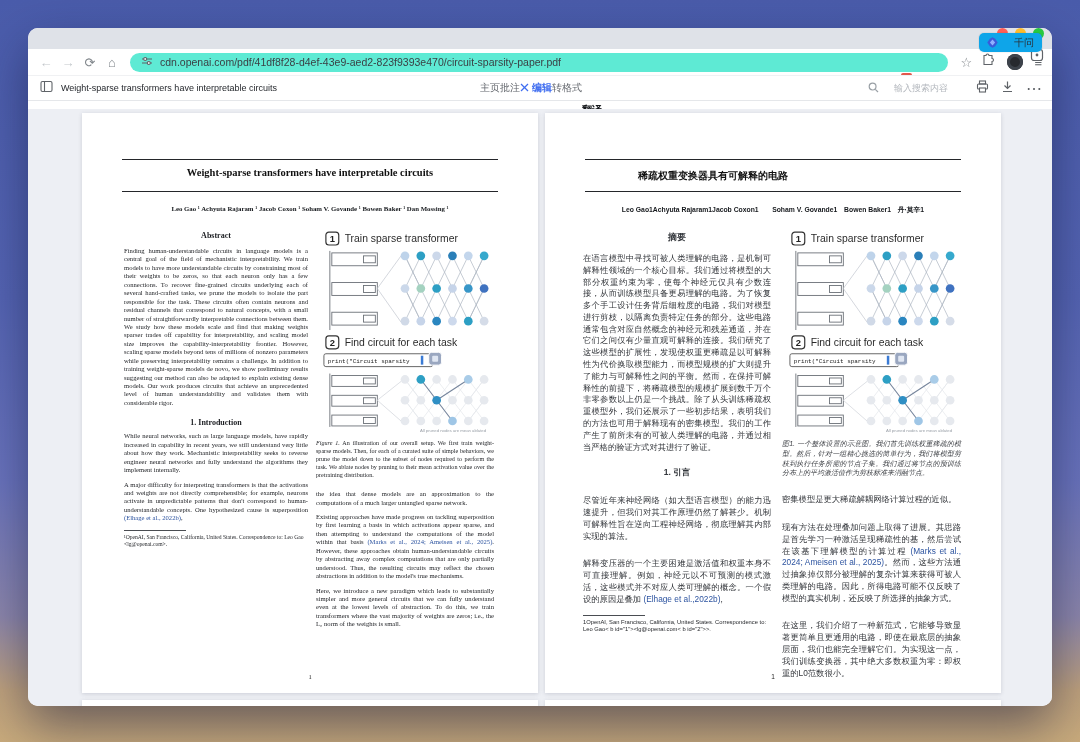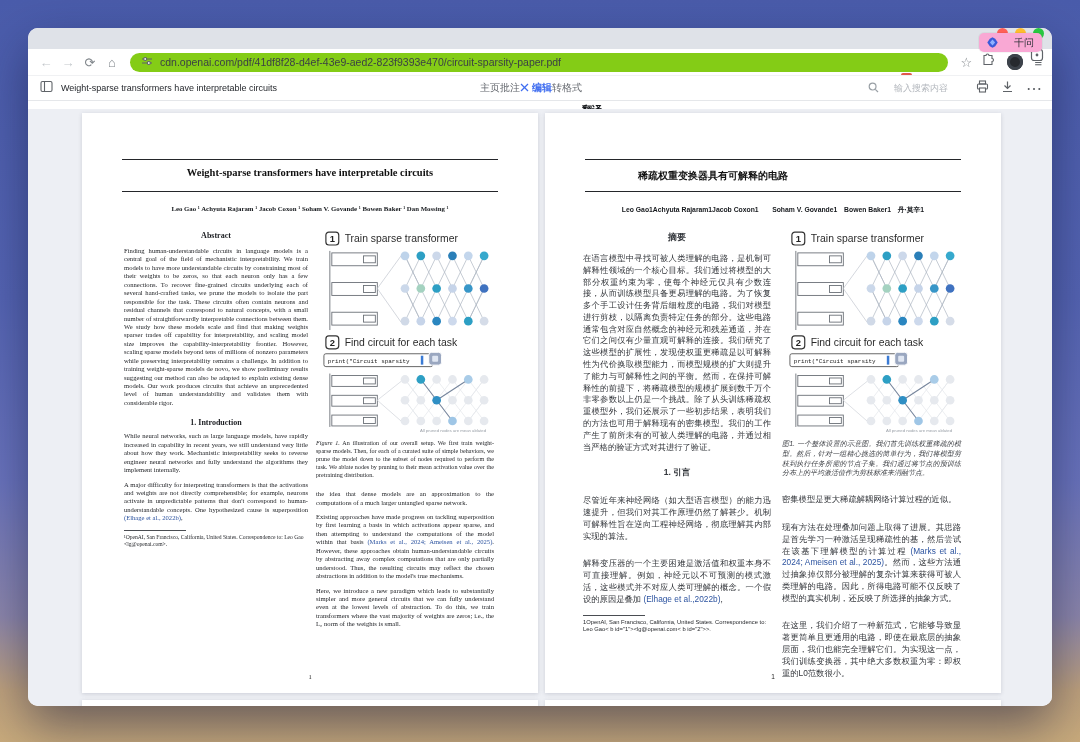--- a/index.html
+++ b/index.html
@@ -14,27 +14,27 @@
   .traffic{display:flex;align-items:center;gap:7px;margin:0 8px 9px 0;}
   .tl{width:11px;height:11px;border-radius:50%;}
   .tl.red{background:#ff5f57}.tl.yellow{background:#febc2e}.tl.green{background:#28c840}
   .tsearch-icon{margin:0 8px 7px 2px;color:#5f6368;}
   .tab{height:24px;width:158px;background:#fff;border-radius:9px 9px 0 0;display:flex;align-items:center;padding:0 7px;box-sizing:border-box;}
   .favicon{width:11px;height:13px;border-radius:2px;background:#e2574c;position:relative;flex:none;}
   .favicon::after{content:"";position:absolute;left:2px;top:3px;width:7px;height:1.5px;background:#fff;box-shadow:0 3px 0 #fff,0 6px 0 #fff;}
   .tab-title{font-size:10px;color:#3c4043;margin-left:6px;white-space:nowrap;overflow:hidden;flex:1;}
   .tab-close{font-size:12px;color:#5f6368;margin-left:4px;line-height:1;}
   .newtab{font-size:16px;color:#5f6368;margin:0 0 5px 12px;line-height:1;}
-  .qianwen{position:absolute;right:10px;top:5px;height:19px;border-radius:5px;background:#f9a8d4;display:flex;align-items:center;gap:16px;padding:0 8px;font-size:10px;color:#2b2f36;box-shadow:0 0 0 1px rgba(0,0,0,.04);}
+  .qianwen{position:absolute;right:10px;top:5px;height:19px;border-radius:5px;background:#0ea5e9;display:flex;align-items:center;gap:16px;padding:0 8px;font-size:10px;color:#2b2f36;box-shadow:0 0 0 1px rgba(0,0,0,.04);}
   .qw-icon{width:11px;height:11px;display:inline-block;}
   
   .addressbar{height:26px;background:#fff;display:flex;align-items:center;padding:0 10px;box-sizing:border-box;gap:6px;}
   .nav-ic{font-size:13px;color:#80868b;width:16px;text-align:center;line-height:1;}
   .nav-ic.dim{color:#c4c8cc}
-  .urlpill{flex:1;height:19px;background:#84cc16;border-radius:10px;display:flex;align-items:center;gap:7px;padding:0 11px;margin:0 4px;box-sizing:border-box;}
+  .urlpill{flex:1;height:19px;background:#5eead4;border-radius:10px;display:flex;align-items:center;gap:7px;padding:0 11px;margin:0 4px;box-sizing:border-box;}
   .url{font-size:10.5px;color:#3b4045;white-space:nowrap;overflow:hidden;}
   .right-ics{display:flex;align-items:center;gap:11px;margin-left:2px;}
   .avatar{width:16px;height:16px;border-radius:50%;background:#26292e;box-shadow:inset 0 0 0 3px #3d434b;}
   .hamb{font-size:13px;color:#5f6368;line-height:1;}
   
   .pdftoolbar{position:relative;height:26px;background:#fff;border-top:1px solid #f0f1f3;border-bottom:1px solid #e5e7ea;display:flex;align-items:center;padding:0 12px;box-sizing:border-box;}
   .doctitle{font-size:9px;color:#1f2227;margin-left:8px;}
   .tbmenu{position:absolute;left:452px;top:0;height:100%;display:flex;align-items:center;font-size:10px;color:#63676d;}
   .menu-item{position:relative;display:flex;align-items:center;gap:3px;}
   .menu-item.edit{color:#3f6df0;font-weight:bold;}

